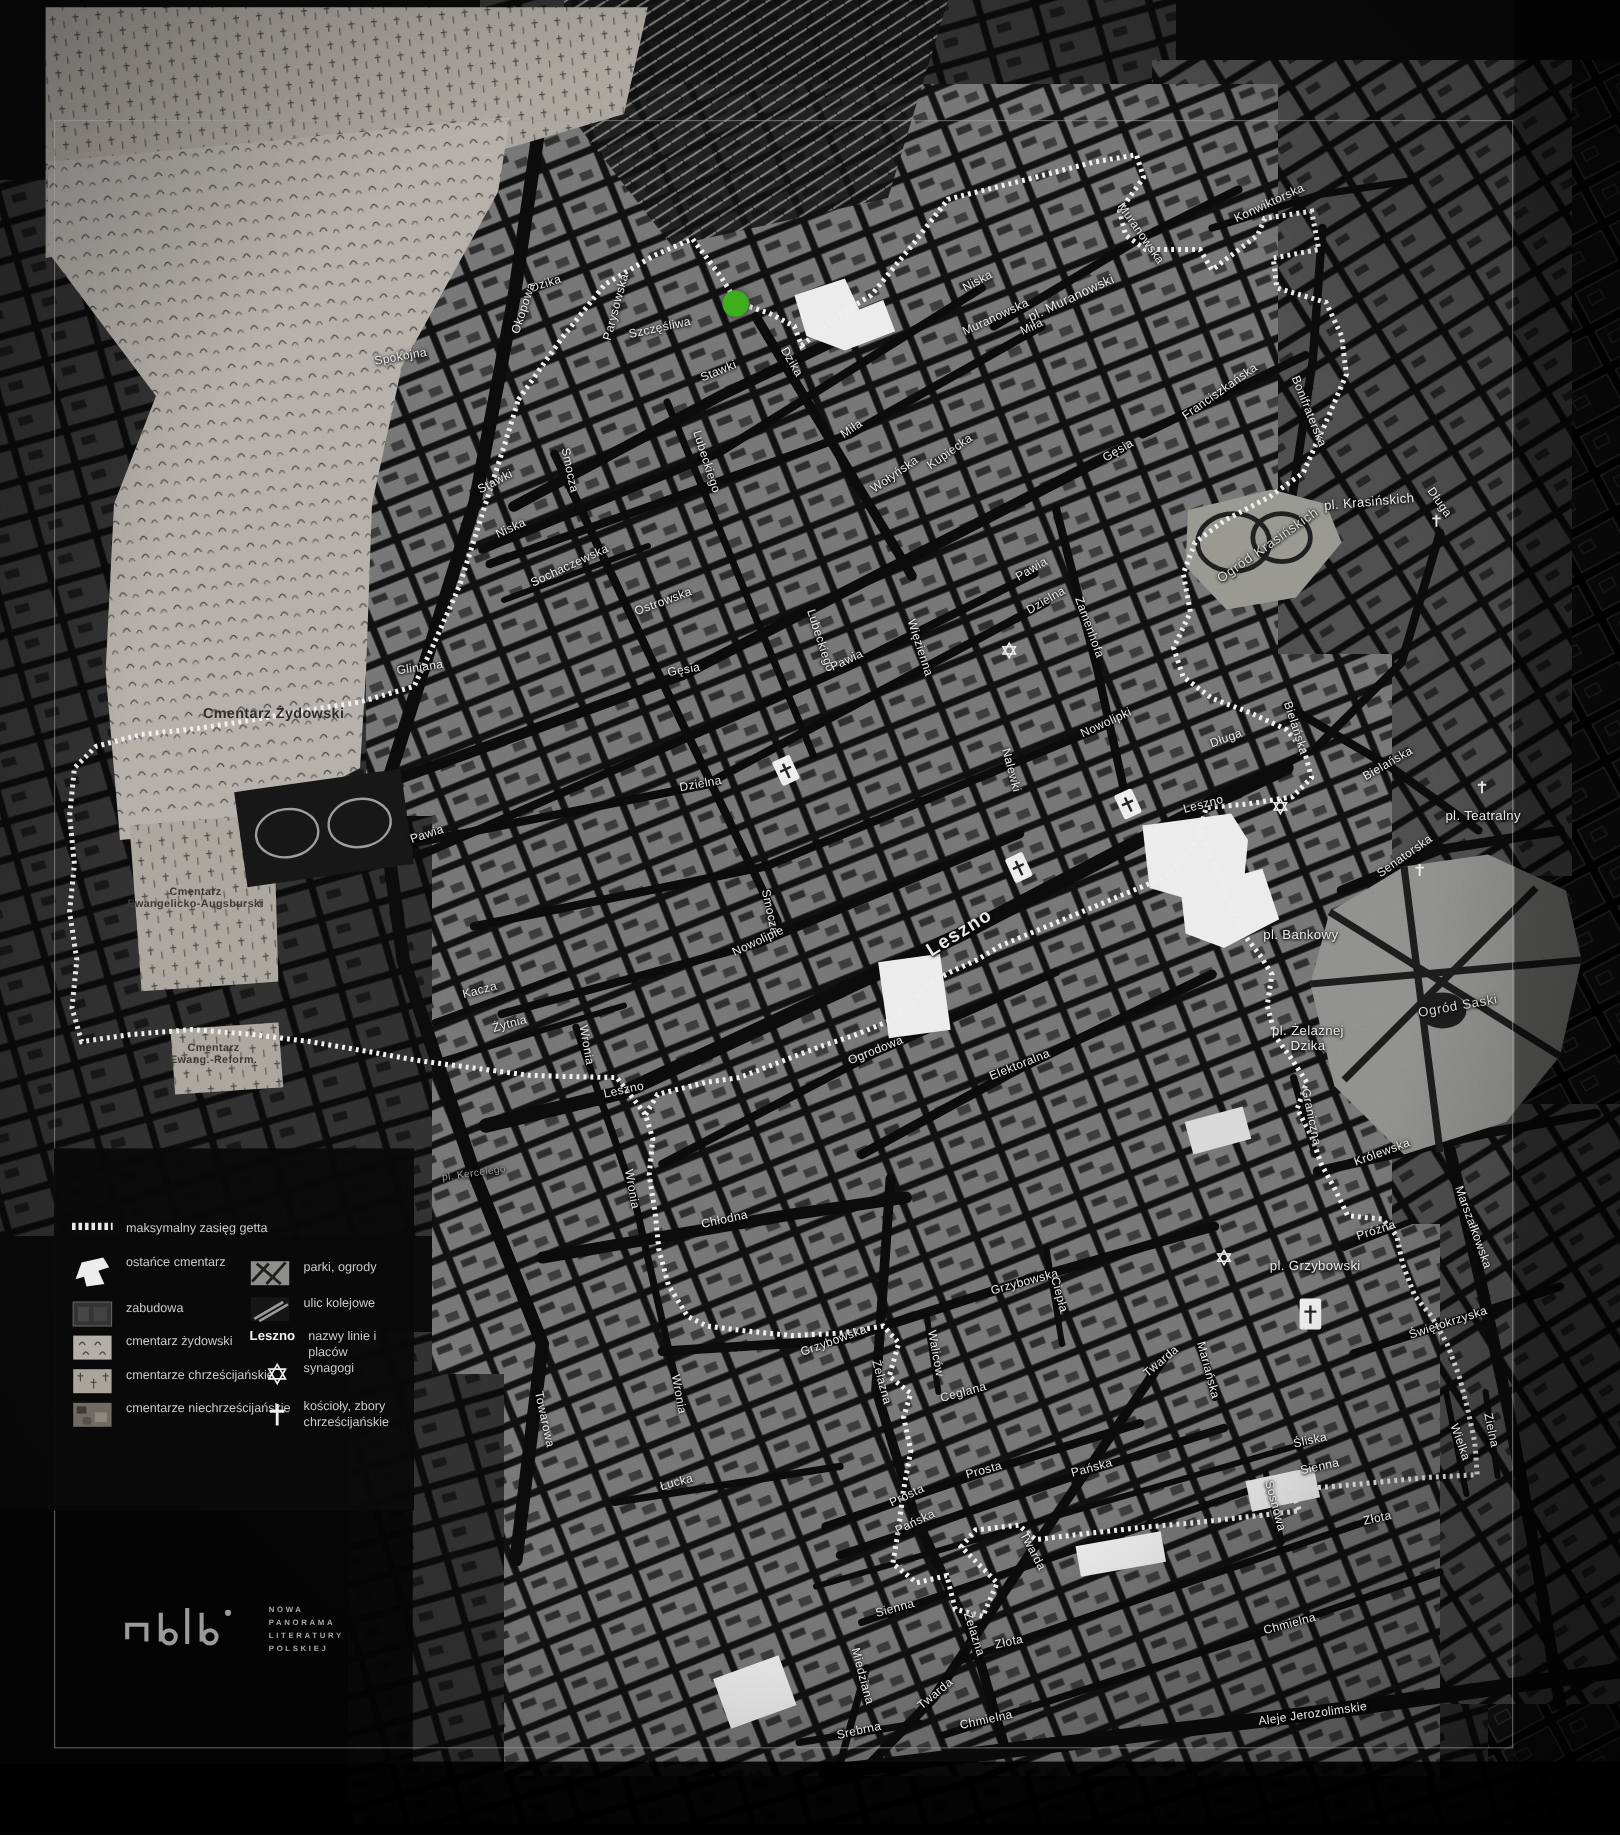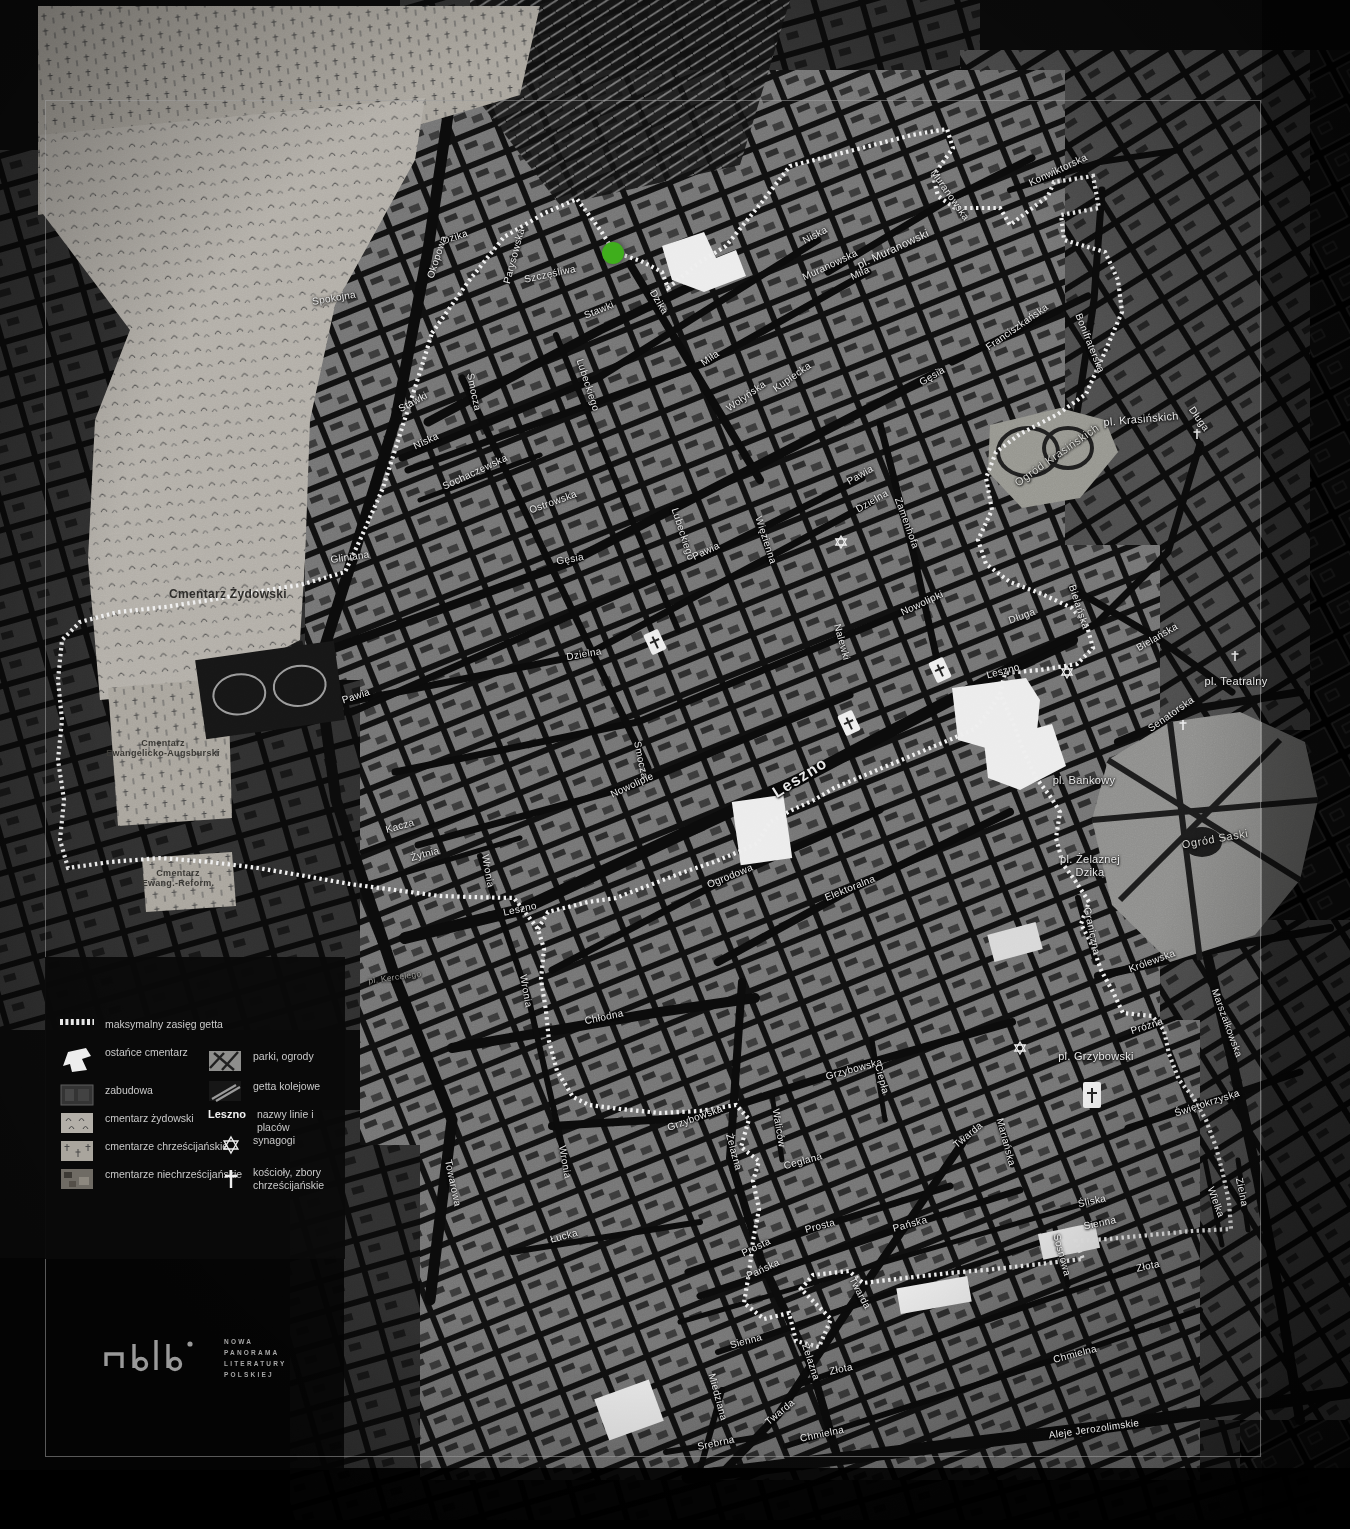--- a/index.html
+++ b/index.html
@@ -417,21 +417,21 @@
           <rect x="1" y="1" width="32" height="20" fill="#8e8e8c"></rect>
           <path d="M2 18 L16 3 M14 20 L30 2 M6 3 L26 20" stroke="#1f1f1f" stroke-width="2.4" fill="none"></path>
         </svg>
       <span class="txt">parki, ogrody</span>
     </div>
     <div class="lrow" style="left:163px;top:1080px;margin-top:-957px">
       <svg class="sw" width="34" height="22">
           <rect x="1" y="1" width="32" height="20" fill="#161616"></rect>
           <path d="M4 19 L28 5 M8 21 L32 7" stroke="#9a9a9a" stroke-width="2.2"></path>
         </svg>
-      <span class="txt">getta kolejowe</span>
+      <span class="txt">ulic kolejowe</span>
     </div>
     <div class="lrow" style="left:163px;top:1108px;margin-top:-957px">
       <span class="sw sample">Leszno</span>
       <span class="txt">nazwy linie i placów</span>
     </div>
     <div class="lrow" style="left:163px;top:1134px;margin-top:-957px">
       <svg class="sw" width="34" height="22">
           <g transform="translate(23,11)" stroke="#eee" stroke-width="1.4" fill="none">
             <path d="M0 -8 L6.9 4 L-6.9 4 Z"></path>
             <path d="M0 8 L6.9 -4 L-6.9 -4 Z"></path>

